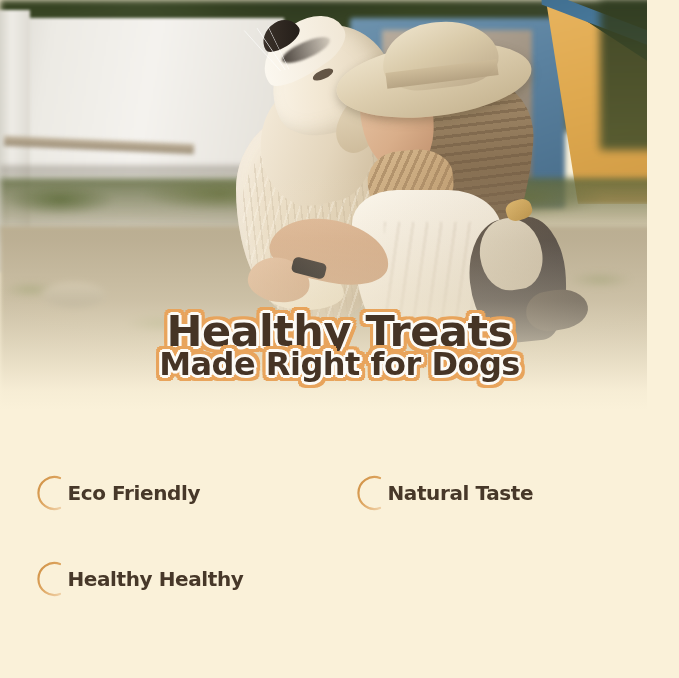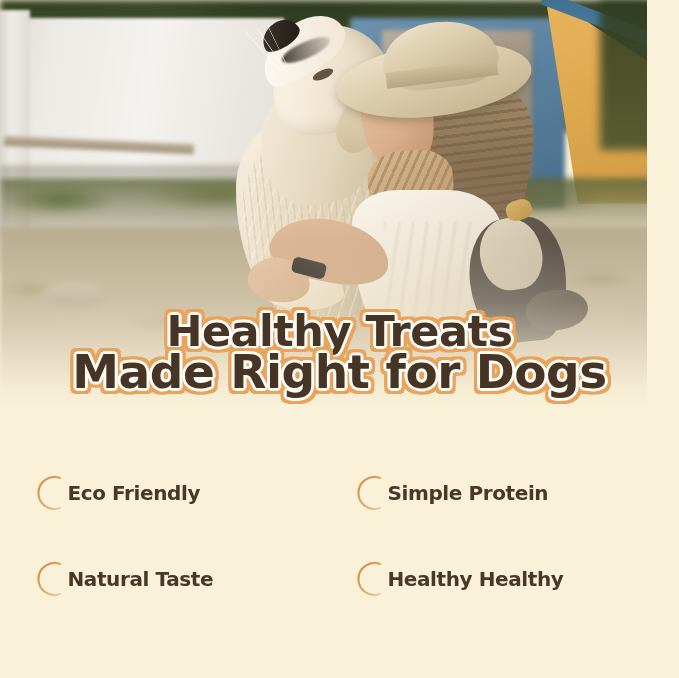--- a/index.html
+++ b/index.html
@@ -470,21 +470,21 @@
       -2px 0 0 #fdfbf6, 2px 0 0 #fdfbf6, 0 -2px 0 #fdfbf6, 0 2px 0 #fdfbf6,
       -2px -2px 0 #fdfbf6, 2px -2px 0 #fdfbf6, -2px 2px 0 #fdfbf6, 2px 2px 0 #fdfbf6,
       -3px 0 0 #fdfbf6, 3px 0 0 #fdfbf6, 0 -3px 0 #fdfbf6, 0 3px 0 #fdfbf6,
       
       -6px 0 0 #e8a45c, 6px 0 0 #e8a45c, 0 -6px 0 #e8a45c, 0 6px 0 #e8a45c,
       -5px -5px 0 #e8a45c, 5px -5px 0 #e8a45c, -5px 5px 0 #e8a45c, 5px 5px 0 #e8a45c,
       -6px -3px 0 #e8a45c, 6px -3px 0 #e8a45c, -6px 3px 0 #e8a45c, 6px 3px 0 #e8a45c,
       -3px -6px 0 #e8a45c, 3px -6px 0 #e8a45c, -3px 6px 0 #e8a45c, 3px 6px 0 #e8a45c;
   }
   .headline-line-1 { font-size: 43px; }
-  .headline-line-2 { font-size: 47px; margin-top: -2px; }
+  .headline-line-2 { font-size: 32px; margin-top: -2px; }
 
   
   .features {
     position: absolute;
     left: 0;
     top: 450px;
     width: 679px;
     z-index: 15;
     display: grid;
     grid-template-columns: 300px 300px;
@@ -596,28 +596,20 @@
               <stop offset="55%" stop-color="#dfa864"></stop>
               <stop offset="100%" stop-color="#efd0a6"></stop>
             </linearGradient>
           </defs>
           <path d="M30 8 A16 16 0 1 0 30 38" fill="none" stroke="url(#arcg1)" stroke-width="2.2" stroke-linecap="round"></path>
         </svg>
       </span>
       <span class="feature-label">Eco Friendly</span>
     </div>
 
-    <div class="feature">
-      <span class="feature-icon">
-        <svg width="40" height="46" viewBox="0 0 40 46">
-          <path d="M30 8 A16 16 0 1 0 30 38" fill="none" stroke="url(#arcg1)" stroke-width="2.2" stroke-linecap="round"></path>
-        </svg>
-      </span>
-      <span class="feature-label">Simple Protein</span>
-    </div>
 
     <div class="feature">
       <span class="feature-icon">
         <svg width="40" height="46" viewBox="0 0 40 46">
           <path d="M30 8 A16 16 0 1 0 30 38" fill="none" stroke="url(#arcg1)" stroke-width="2.2" stroke-linecap="round"></path>
         </svg>
       </span>
       <span class="feature-label">Natural Taste</span>
     </div>
 

